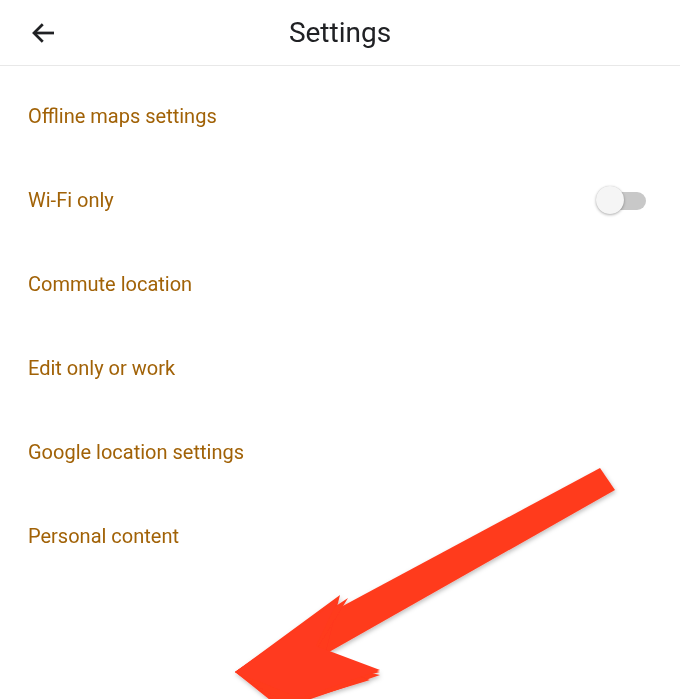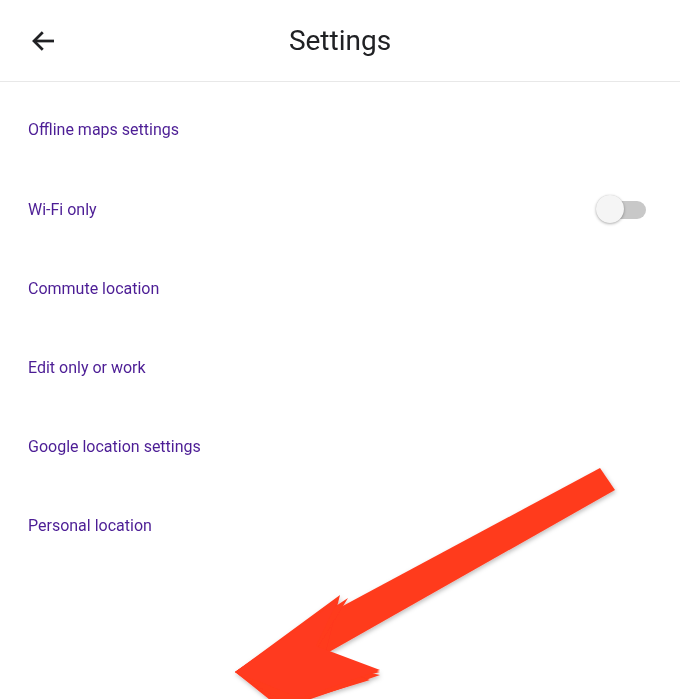--- a/index.html
+++ b/index.html
@@ -11,21 +11,21 @@
       font-family: Roboto, "Helvetica Neue", Arial, sans-serif;
       background: #ffffff;
       width: 680px;
       height: 699px;
       position: relative;
       overflow: hidden;
     }
     .header {
       display: flex;
       align-items: center;
-      height: 82px;
+      height: 66px;
       border-bottom: 1px solid #e8e8e8;
       padding: 0 20px;
     }
     .back-button {
       width: 48px;
       height: 48px;
       display: flex;
       align-items: center;
       justify-content: center;
       cursor: pointer;
@@ -46,22 +46,22 @@
       padding-top: 8px;
     }
     .settings-item {
       display: flex;
       align-items: center;
       justify-content: space-between;
       padding: 30px 28px;
       cursor: pointer;
     }
     .settings-label {
-      font-size: 16px;
-      color: #4c1d95;
+      font-size: 20px;
+      color: #a16207;
       font-weight: 400;
     }
     .toggle {
       width: 56px;
       height: 20px;
       position: relative;
       cursor: pointer;
     }
     .toggle-track {
       position: absolute;
@@ -120,21 +120,21 @@
 
   <div class="settings-item">
     <span class="settings-label">Edit only or work</span>
   </div>
 
   <div class="settings-item">
     <span class="settings-label">Google location settings</span>
   </div>
 
   <div class="settings-item">
-    <span class="settings-label">Personal location</span>
+    <span class="settings-label">Personal content</span>
   </div>
 
 </div>
 
 <svg class="annotation-arrow" style="left:220px; top:450px; width:400px; height:250px;" viewBox="0 0 400 250">
   <defs>
     <filter id="arrowShadow" x="-20%" y="-20%" width="140%" height="140%">
       <feDropShadow dx="1" dy="2" stdDeviation="2" flood-opacity="0.25"></feDropShadow>
     </filter>
   </defs>

